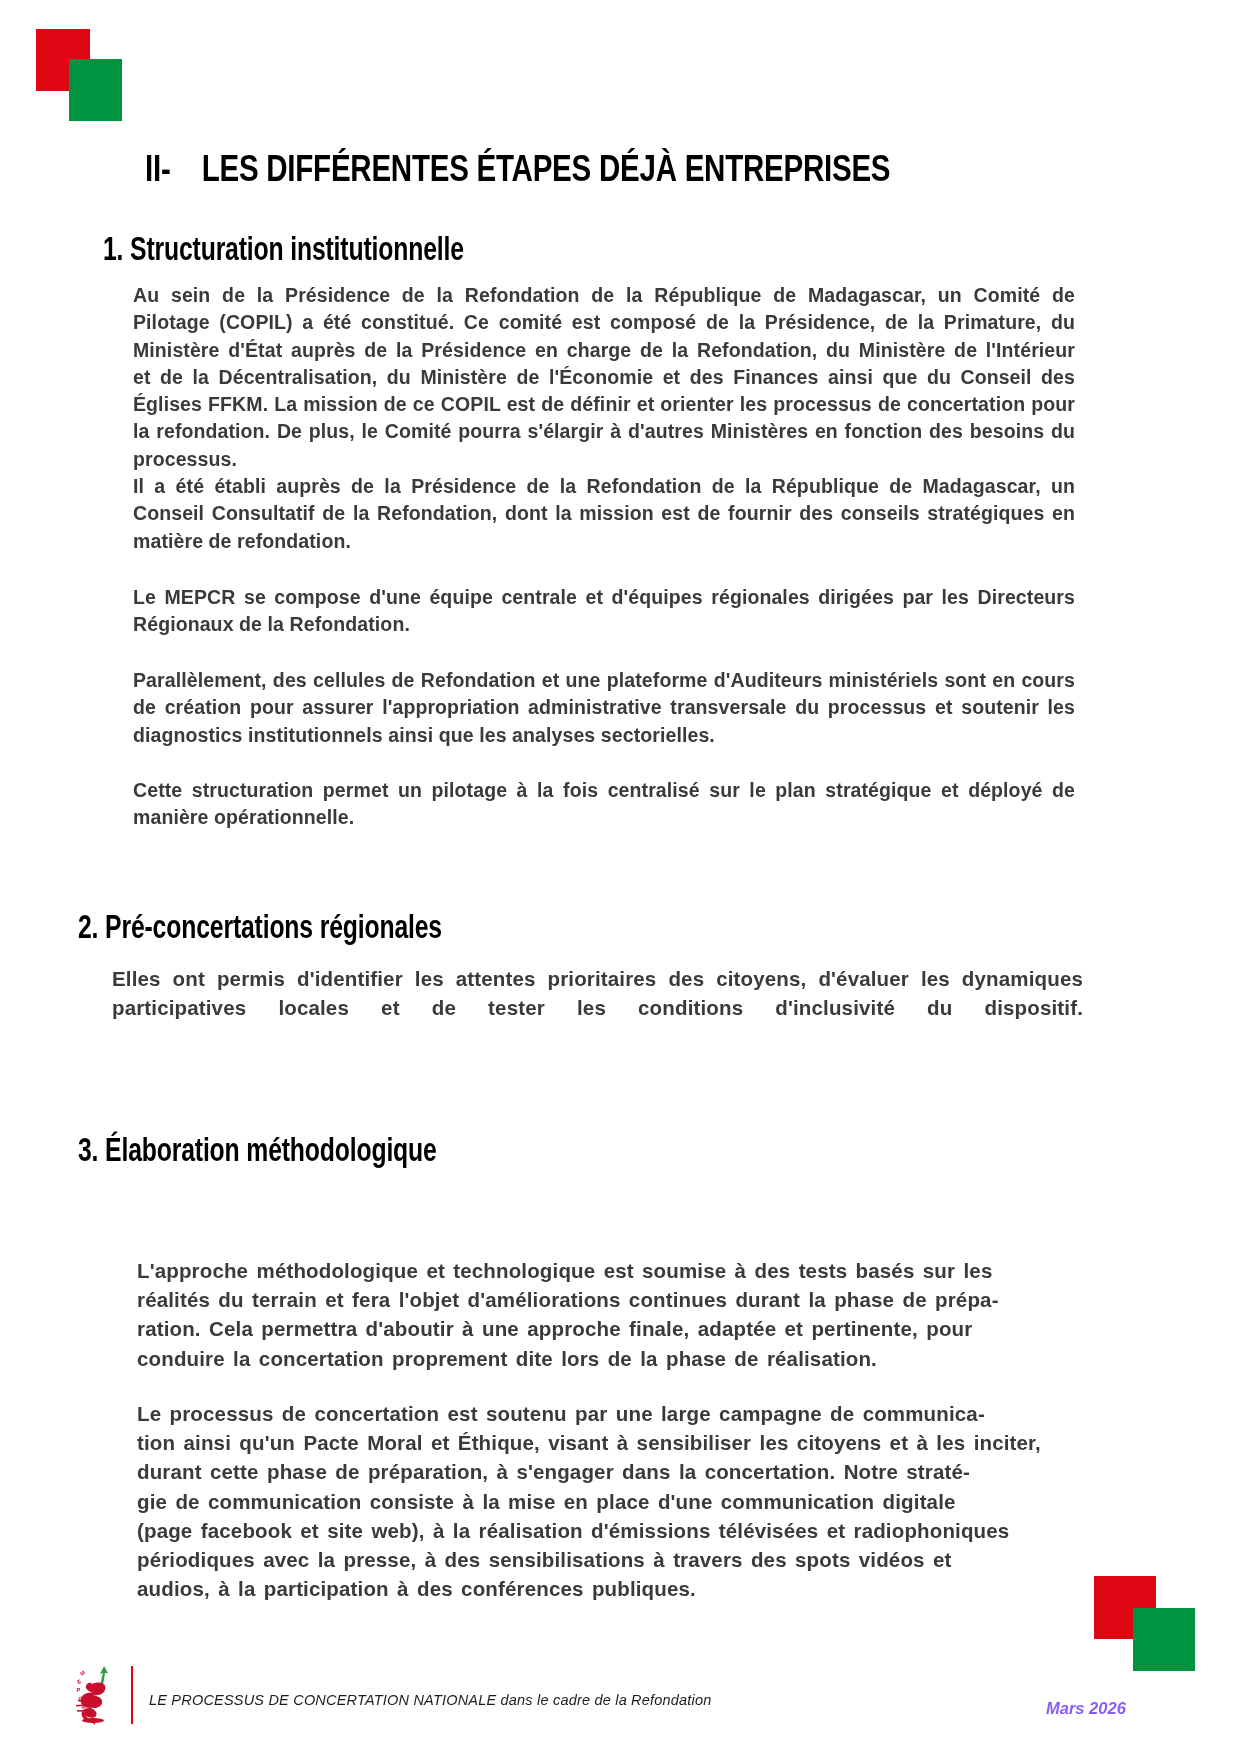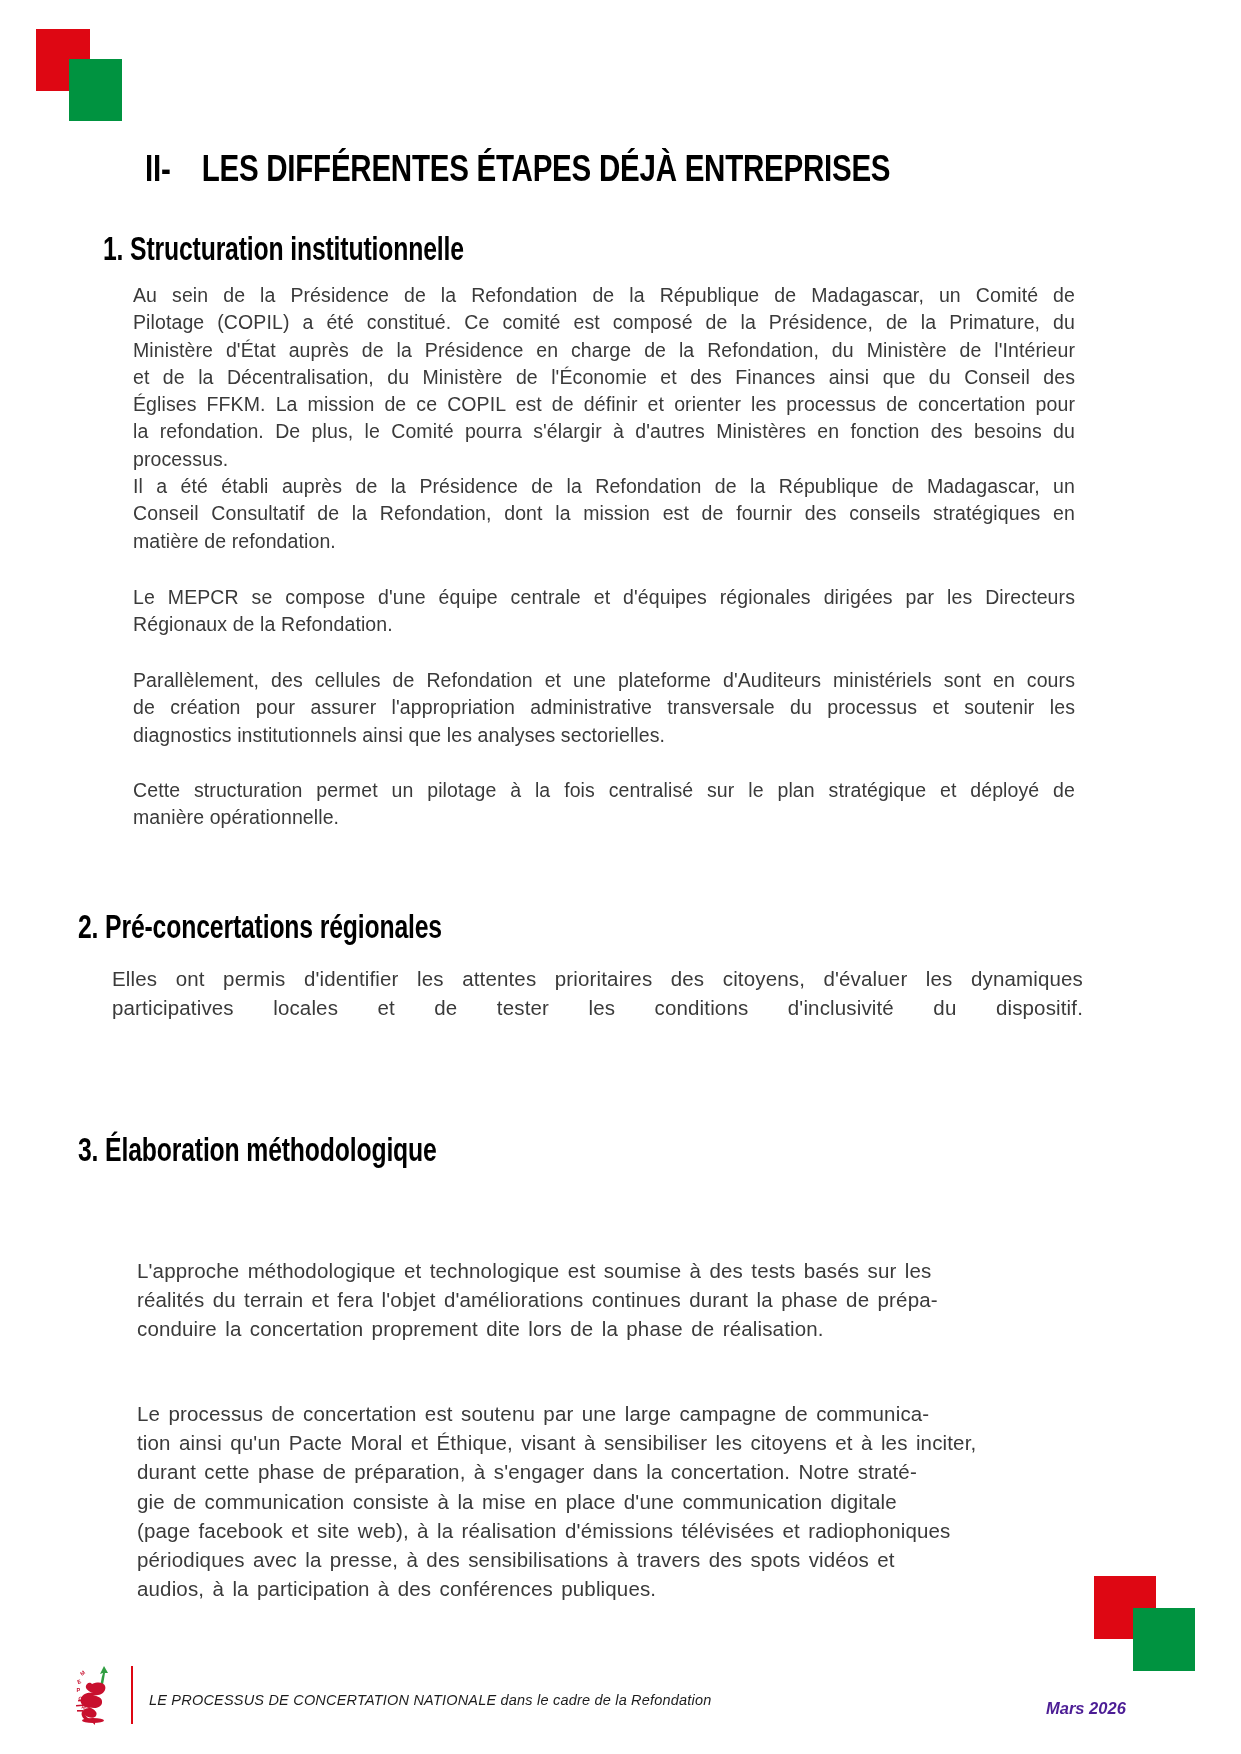--- a/index.html
+++ b/index.html
@@ -19,39 +19,39 @@
   .title-num{display:inline-block; margin-right:38px;}
   .sec-heading{
     position:absolute; font-weight:bold; font-size:33px; color:#000;
     white-space:nowrap; transform:scaleX(0.75); transform-origin:0 50%;
     letter-spacing:-0.2px;
   }
   #h1{left:103px; top:230px;}
   #h2{left:78px;  top:908px;}
   #h3{left:78px;  top:1131px;}
   .para{position:absolute; color:#3a3a3a; font-weight:300;}
-  .para .line{white-space:normal;}
+  .para .line{white-space:normal;font-weight:bold;}
   .para .line.stretch{text-align:justify; text-align-last:justify;}
   .s1{left:133px; width:942px; font-size:19.5px; line-height:27.3px; letter-spacing:0.1px;}
   #s1a{top:282px;} #s1b{top:473px;} #s1c{top:584px;} #s1d{top:667px;} #s1e{top:777px;}
   .s2{left:112px; width:971px; font-size:20.5px; line-height:29.2px; letter-spacing:0.15px;}
   #s2a{top:964px;}
   .s3{left:137px; width:955px; font-size:20.5px; line-height:29.2px; letter-spacing:0.15px; word-spacing:2.5px;margin-top:47px;}
   #s3a{top:1209px;} #s3b{top:1352px;}
   #footer-divider{
     position:absolute; left:131px; top:1666px; width:2px; height:58px;
   }
   #footer-text{
     position:absolute; left:149px; top:1692px;
     font-style:italic; font-size:14.5px; color:#1c1c1c; letter-spacing:0.2px;
     white-space:nowrap;
   }
   #footer-date{
     position:absolute; left:1046px; top:1699px;
-    font-style:italic; font-weight:600; font-size:16.5px; color:#4c1d95;
+    font-style:italic; font-weight:600; font-size:16.5px; color:#8b5cf6;
   }
   #footer-logo{position:absolute; left:70px; top:1664px;}
 </style>
 </head>
 <body>
 
 <div id="page">
 
   <div class="sq" style="left: 36px; top: 29px; width: 54px; height: 62px; background: rgb(222, 7, 19);"></div>
   <div class="sq" style="left: 69px; top: 59px; width: 53px; height: 62px; background: rgb(0, 147, 64);"></div>
@@ -92,20 +92,21 @@
   <div id="h2" class="sec-heading">2. Pré-concertations régionales</div>
   <div id="s2a" class="para s2">
       <div class="line stretch">Elles ont permis d'identifier les attentes prioritaires des citoyens, d'évaluer les dynamiques</div>
       <div class="line stretch">participatives locales et de tester les conditions d'inclusivité du dispositif.</div>
     </div>
 
   <div id="h3" class="sec-heading">3. Élaboration méthodologique</div>
   <div id="s3a" class="para s3">
       <div class="line">L'approche méthodologique et technologique est soumise à des tests basés sur les</div>
       <div class="line">réalités du terrain et fera l'objet d'améliorations continues durant la phase de prépa-</div>
+      <div class="line">ration. Cela permettra d'aboutir à une approche finale, adaptée et pertinente, pour</div>
       <div class="line">conduire la concertation proprement dite lors de la phase de réalisation.</div>
     </div>
   <div id="s3b" class="para s3">
       <div class="line">Le processus de concertation est soutenu par une large campagne de communica-</div>
       <div class="line">tion ainsi qu'un Pacte Moral et Éthique, visant à sensibiliser les citoyens et à les inciter,</div>
       <div class="line">durant cette phase de préparation, à s'engager dans la concertation. Notre straté-</div>
       <div class="line">gie de communication consiste à la mise en place d'une communication digitale</div>
       <div class="line">(page facebook et site web), à la réalisation d'émissions télévisées et radiophoniques</div>
       <div class="line">périodiques avec la presse, à des sensibilisations  à travers des spots vidéos et</div>
       <div class="line">audios, à la participation à des conférences publiques.</div>

